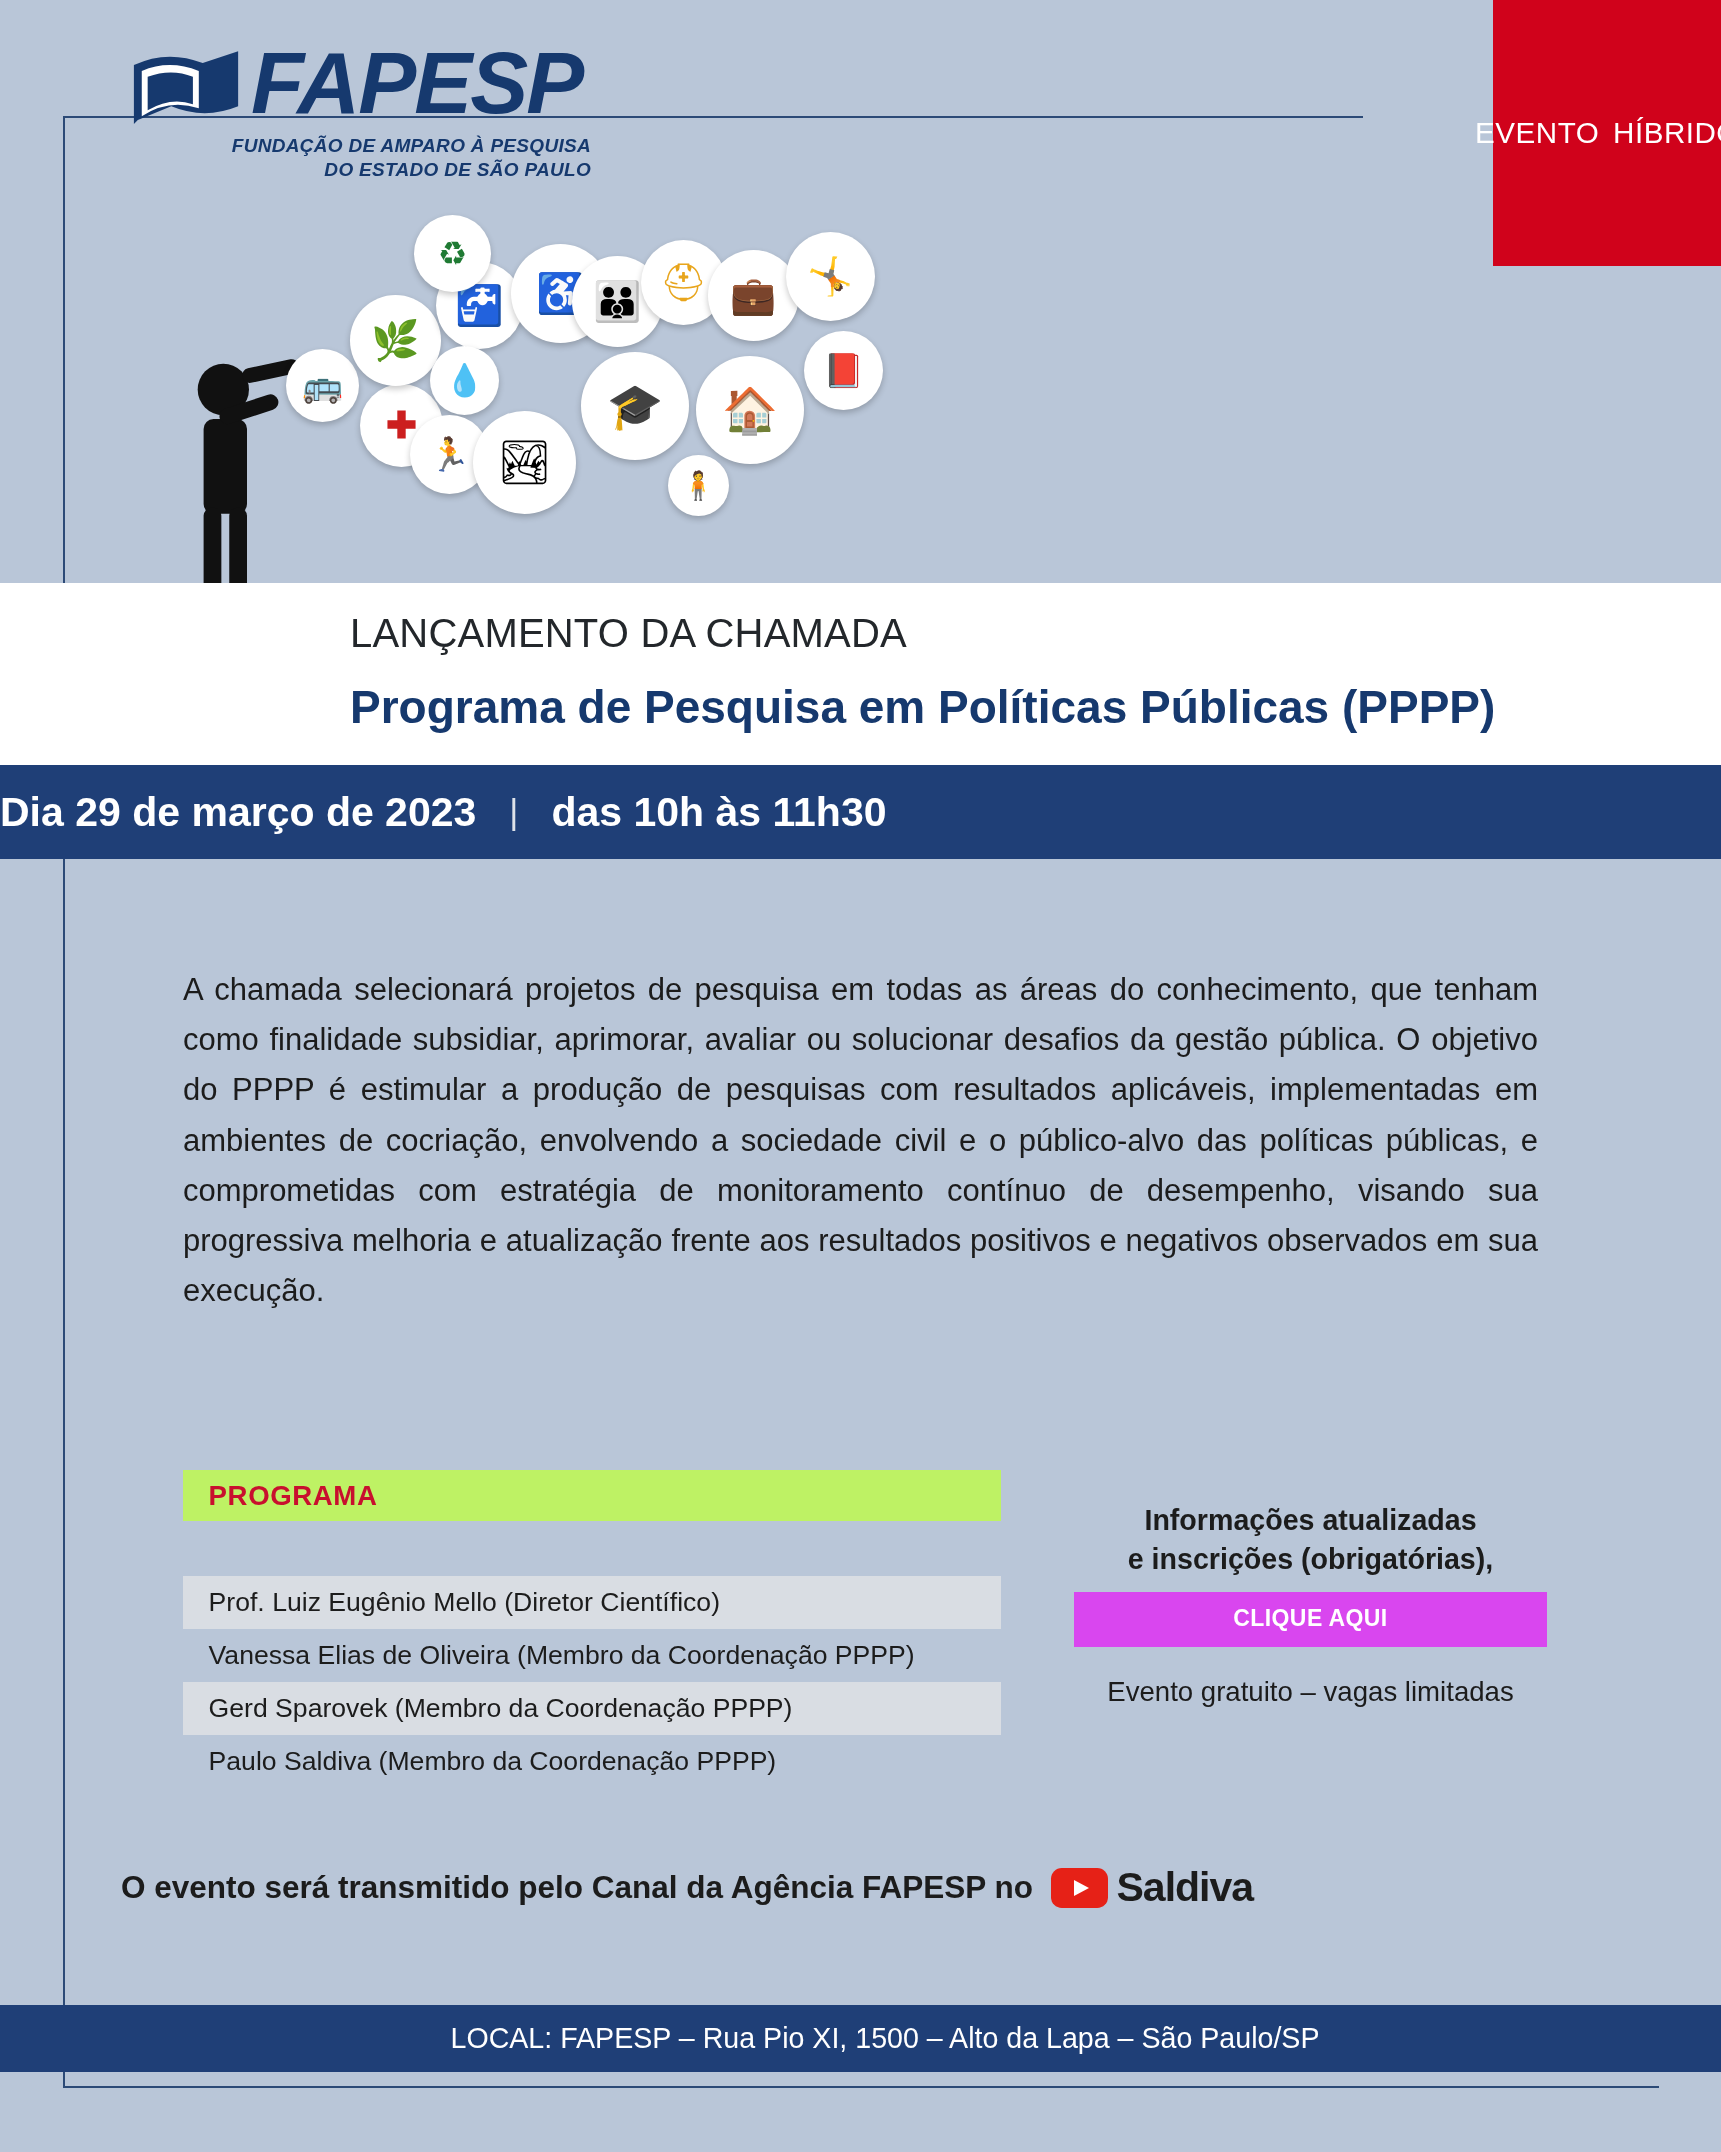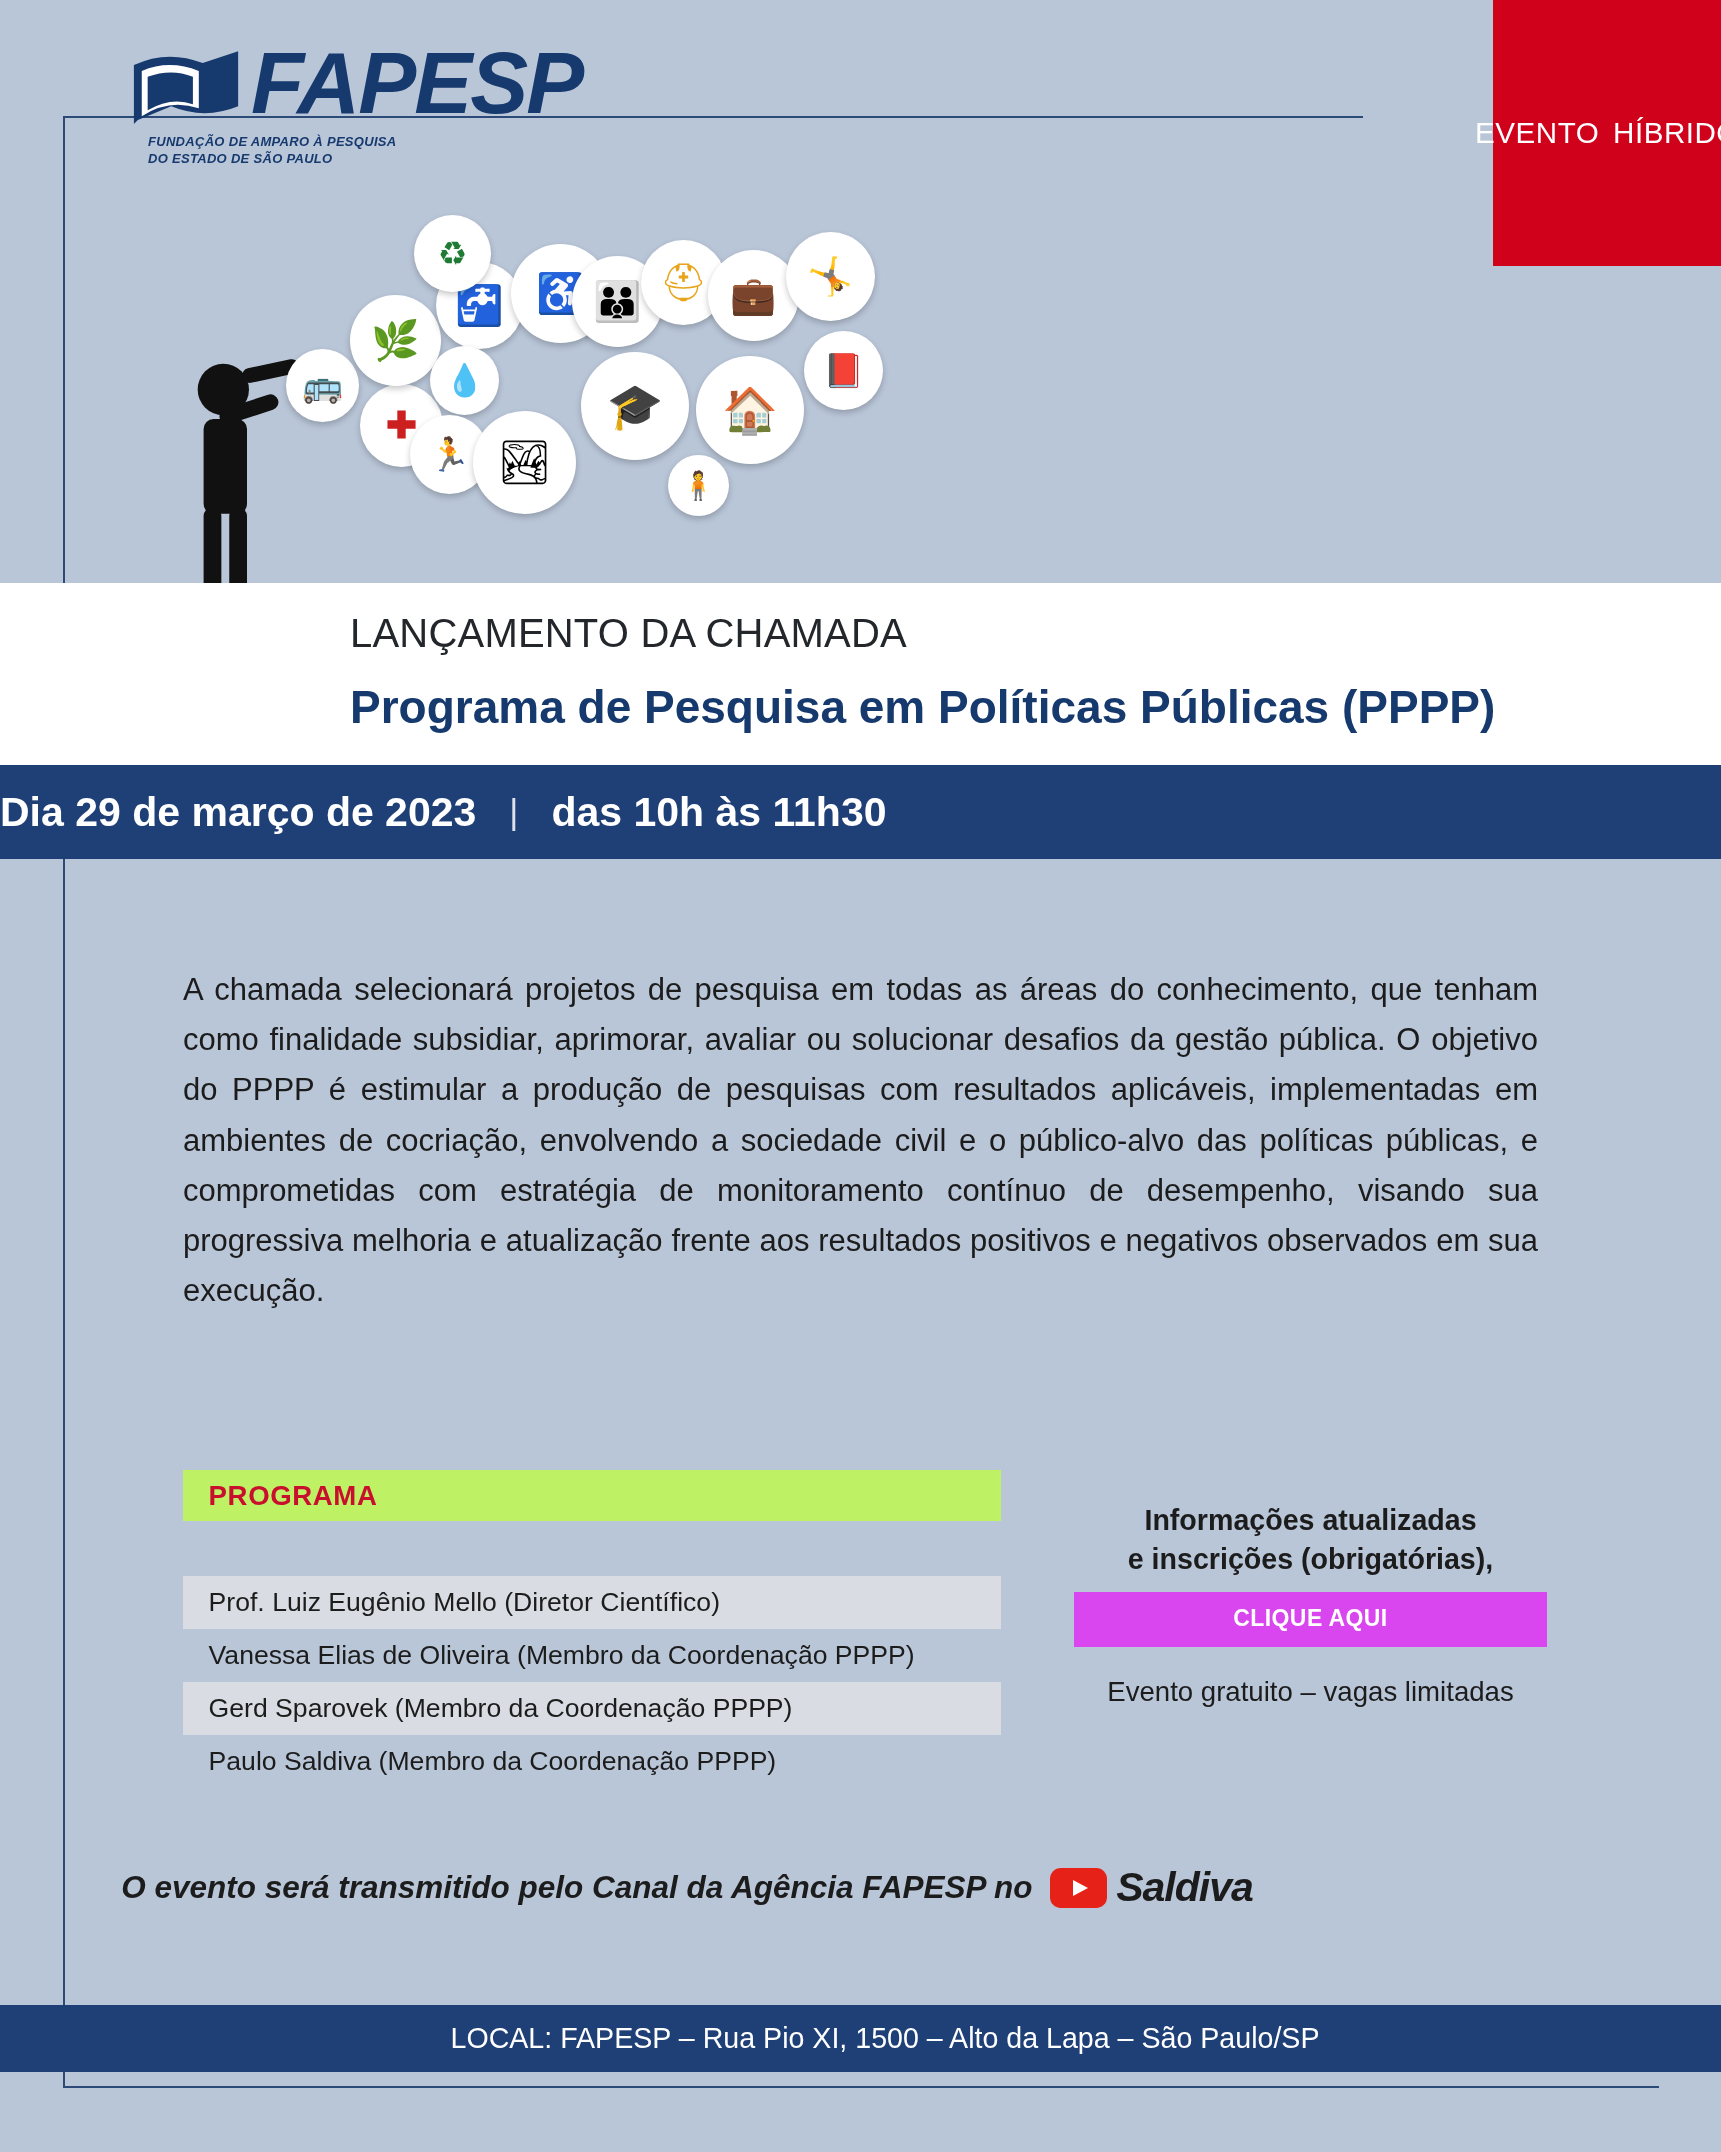--- a/index.html
+++ b/index.html
@@ -73,26 +73,27 @@
     font-size: 87px;
     color: #16396e;
     letter-spacing: -2px;
     line-height: 1;
     margin-left: 123px;
     padding-top: 17.7px;
   }
   .logo-sub {
     margin-left: 20px;
     margin-top: 7.9px;
-    font-size: 13px;
+    font-size: 19px;
     font-weight: bold;
     font-style: italic;
     color: #16396e;
     line-height: 1.25;
     letter-spacing: 0.3px;
+    text-align: right;
   }
   .logo-mark {
     position: absolute;
     left: 0;
     top: 25.6px;
     width: 118px;
     height: 99px;
   }
 
   
@@ -252,21 +253,20 @@
 
   
   .yt-line {
     position: absolute;
     left: 0;
     top: 1864px;
     width: 1374px;
     display: flex;
     align-items: center;
     justify-content: center;
-    font-style: italic;
   }
   .yt-text {
     font-size: 31.5px;
     font-weight: bold;
     color: #1c1c1c;
   }
   .yt-logo {
     margin-left: 17.7px;
     display: flex;
     align-items: center;

